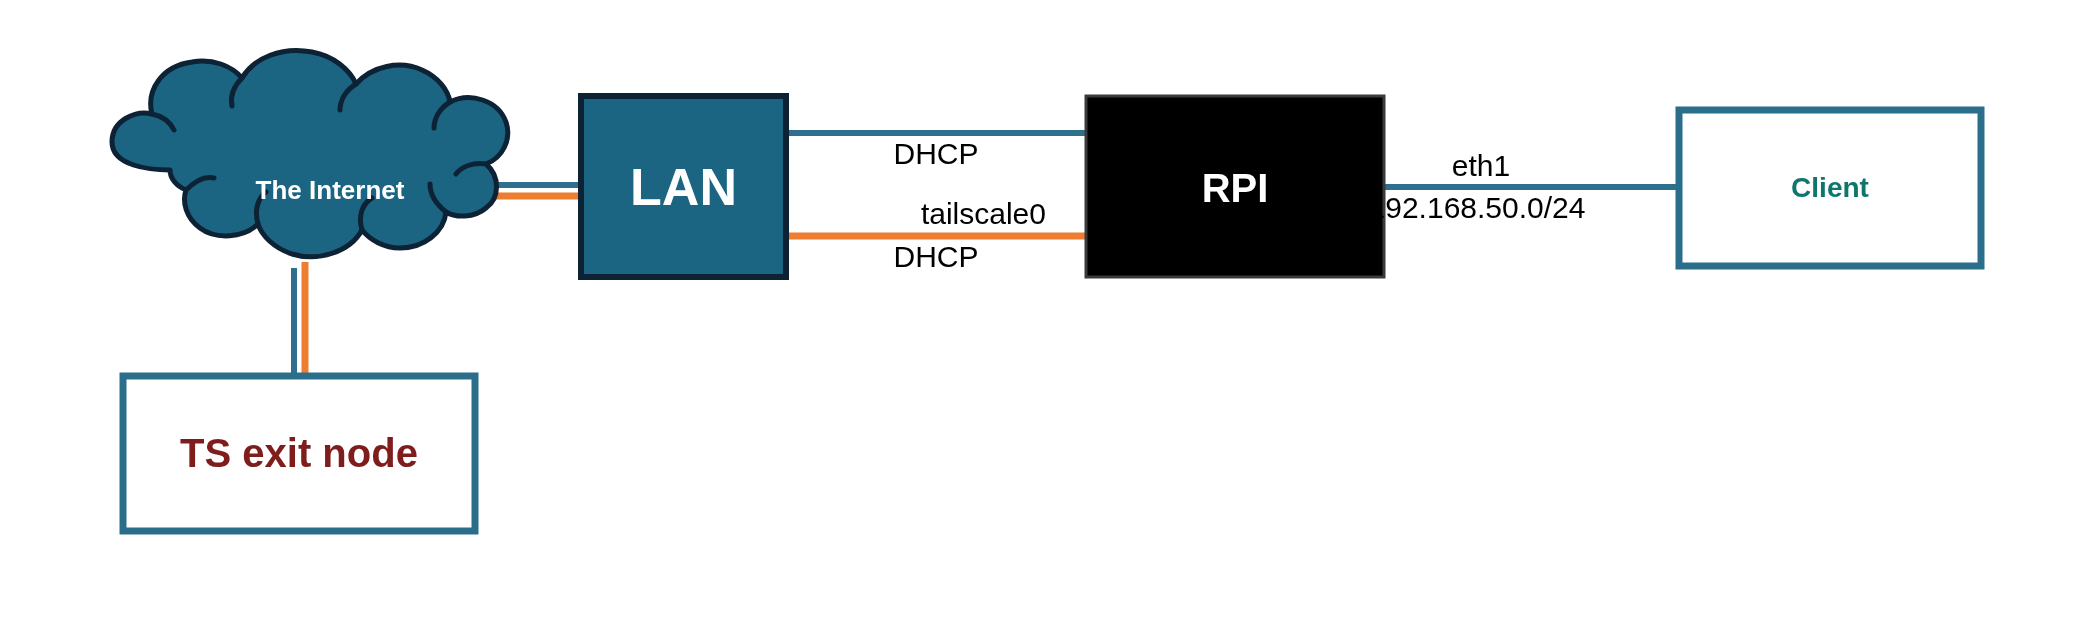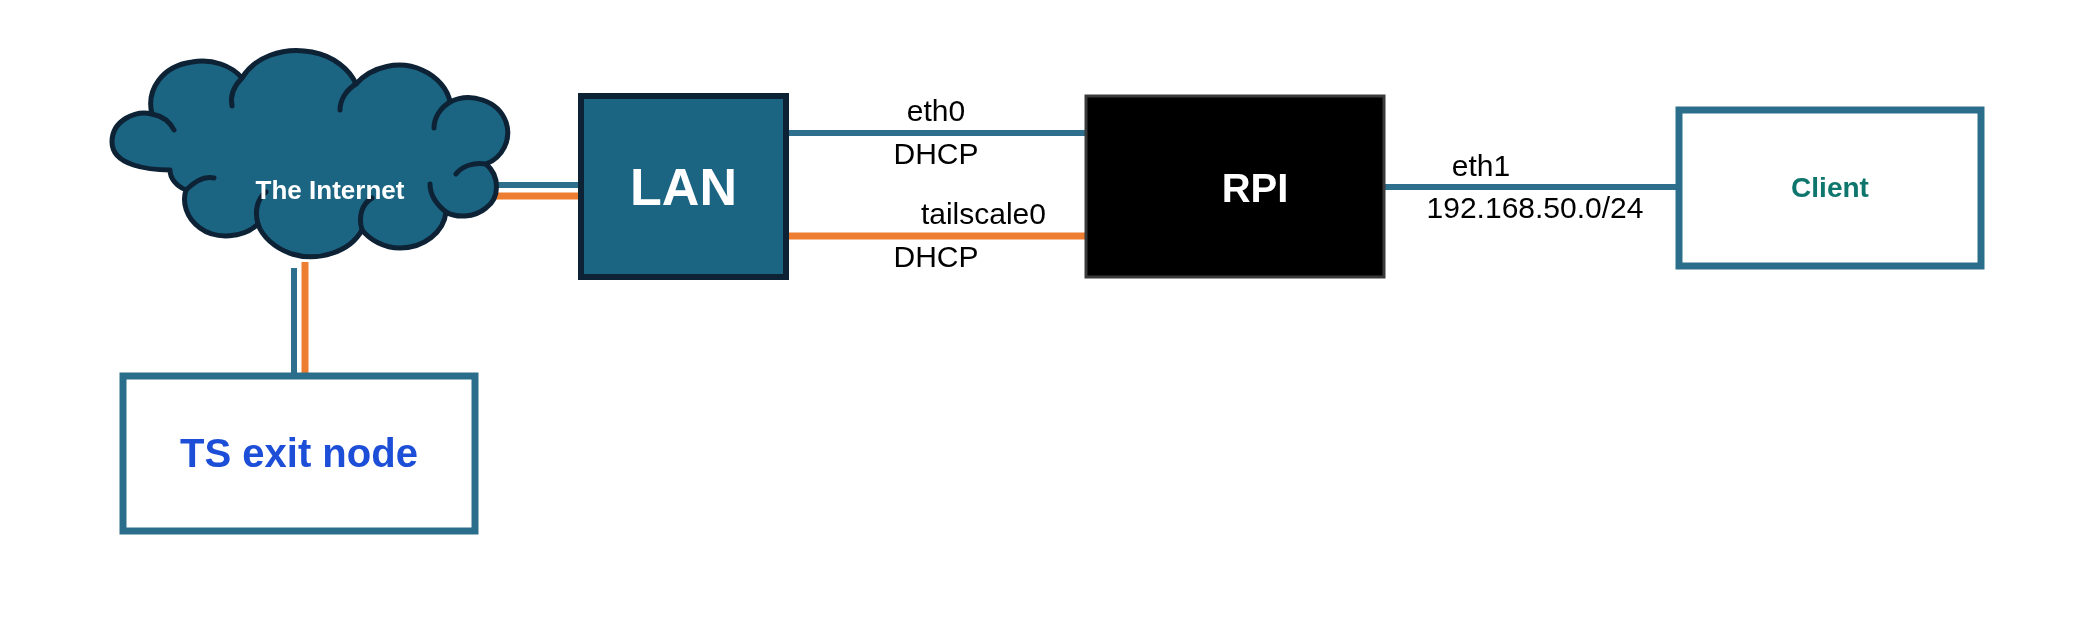--- a/index.html
+++ b/index.html
@@ -38,21 +38,21 @@
     position: absolute;
     text-align: center;
     white-space: nowrap;
     color: #000000;
     font-size: 30px;
     line-height: 1.06;
   }
   .lan-box-label   { font-size: 52px; color: #ffffff; }
   .rpi-box-label   { font-size: 40px; color: #ffffff; }
   .client-label    { font-size: 28px; color: #0f766e; }
-  .ts-label        { font-size: 40px; color: #1d4ed8; }
+  .ts-label        { font-size: 40px; color: #7f1d1d; }
   .cloud-label     { font-size: 26px; color: #ffffff; }
 </style>
 </head>
 <body>
 
 <div id="diagram-root">
 
   <svg class="layer" viewBox="0 0 2096 627">
 
     <line x1="470" y1="185" x2="586" y2="185" stroke="#2e6f8e" stroke-width="6"></line>
@@ -109,31 +109,30 @@
 
     <rect x="1679" y="110" width="302" height="156" fill="#ffffff" stroke="#2b6e8c" stroke-width="7"></rect>
 
     <rect x="123" y="376" width="352" height="155" fill="#ffffff" stroke="#2b6e8c" stroke-width="7"></rect>
   </svg>
 
   <div class="node-label cloud-label" style="left:170px; top:160px; width:320px; height:60px;">The Internet</div>
 
   <div class="node-label lan-box-label" style="left:581px; top:96px; width:205px; height:181px;">LAN</div>
 
-  <div class="node-label rpi-box-label" style="left:1086px; top:96px; width:298px; height:184px;margin-left:20px;">RPI</div>
+  <div class="node-label rpi-box-label" style="left:1086px; top:96px; width:298px; height:184px;">RPI</div>
 
   <div class="node-label client-label" style="left:1679px; top:110px; width:302px; height:156px;">Client</div>
 
   <div class="node-label ts-label" style="left:123px; top:376px; width:352px; height:155px;">TS exit node</div>
 
-  <div class="edge-label" style="left:836px; top:95px; width:200px;">eth0</div>
 
   <div class="edge-label" style="left:836px; top:138px; width:200px;">DHCP</div>
 
   <div class="edge-label" style="left:826px; top:198px; width:220px;text-align:right;">tailscale0</div>
 
   <div class="edge-label" style="left:826px; top:241px; width:220px;">DHCP</div>
 
   <div class="edge-label" style="left:1356px; top:150px; width:250px;">eth1</div>
 
-  <div class="edge-label" style="left:1400px; top:192px; width:270px;">192.168.50.0/24</div>
+  <div class="edge-label" style="left:1342px; top:192px; width:270px;">192.168.50.0/24</div>
 
 </div>
 
 </body></html>

